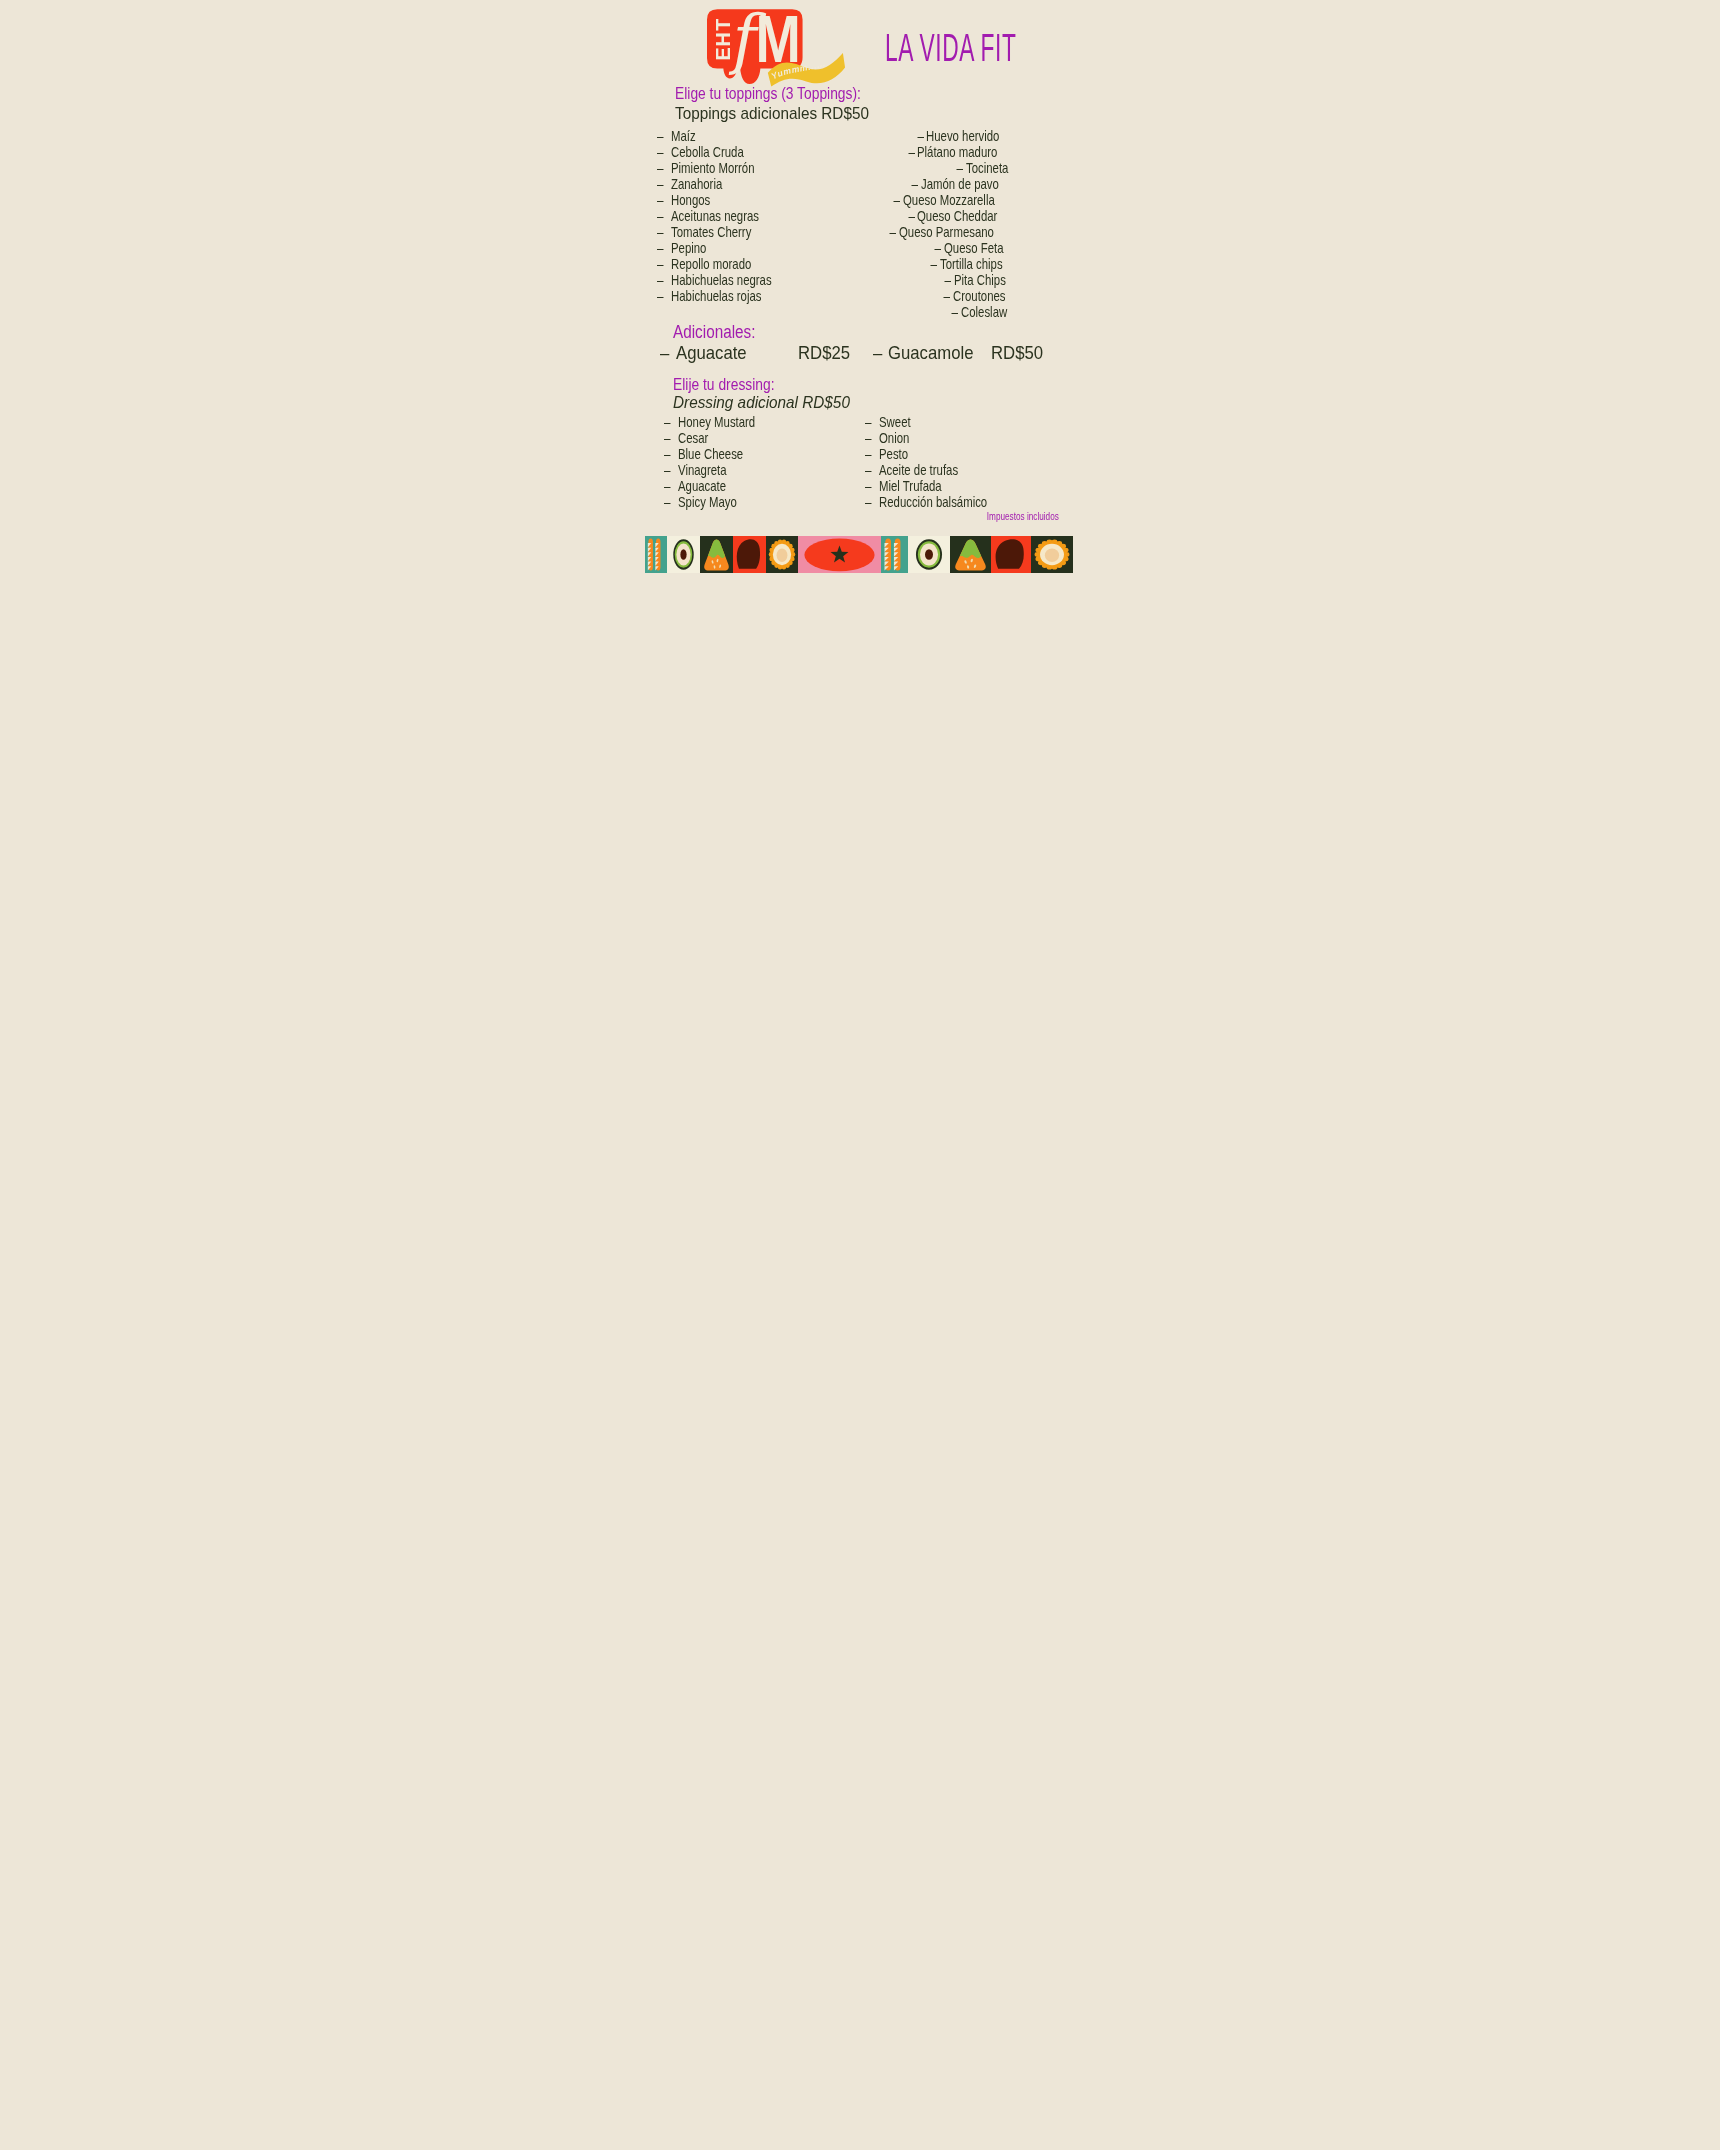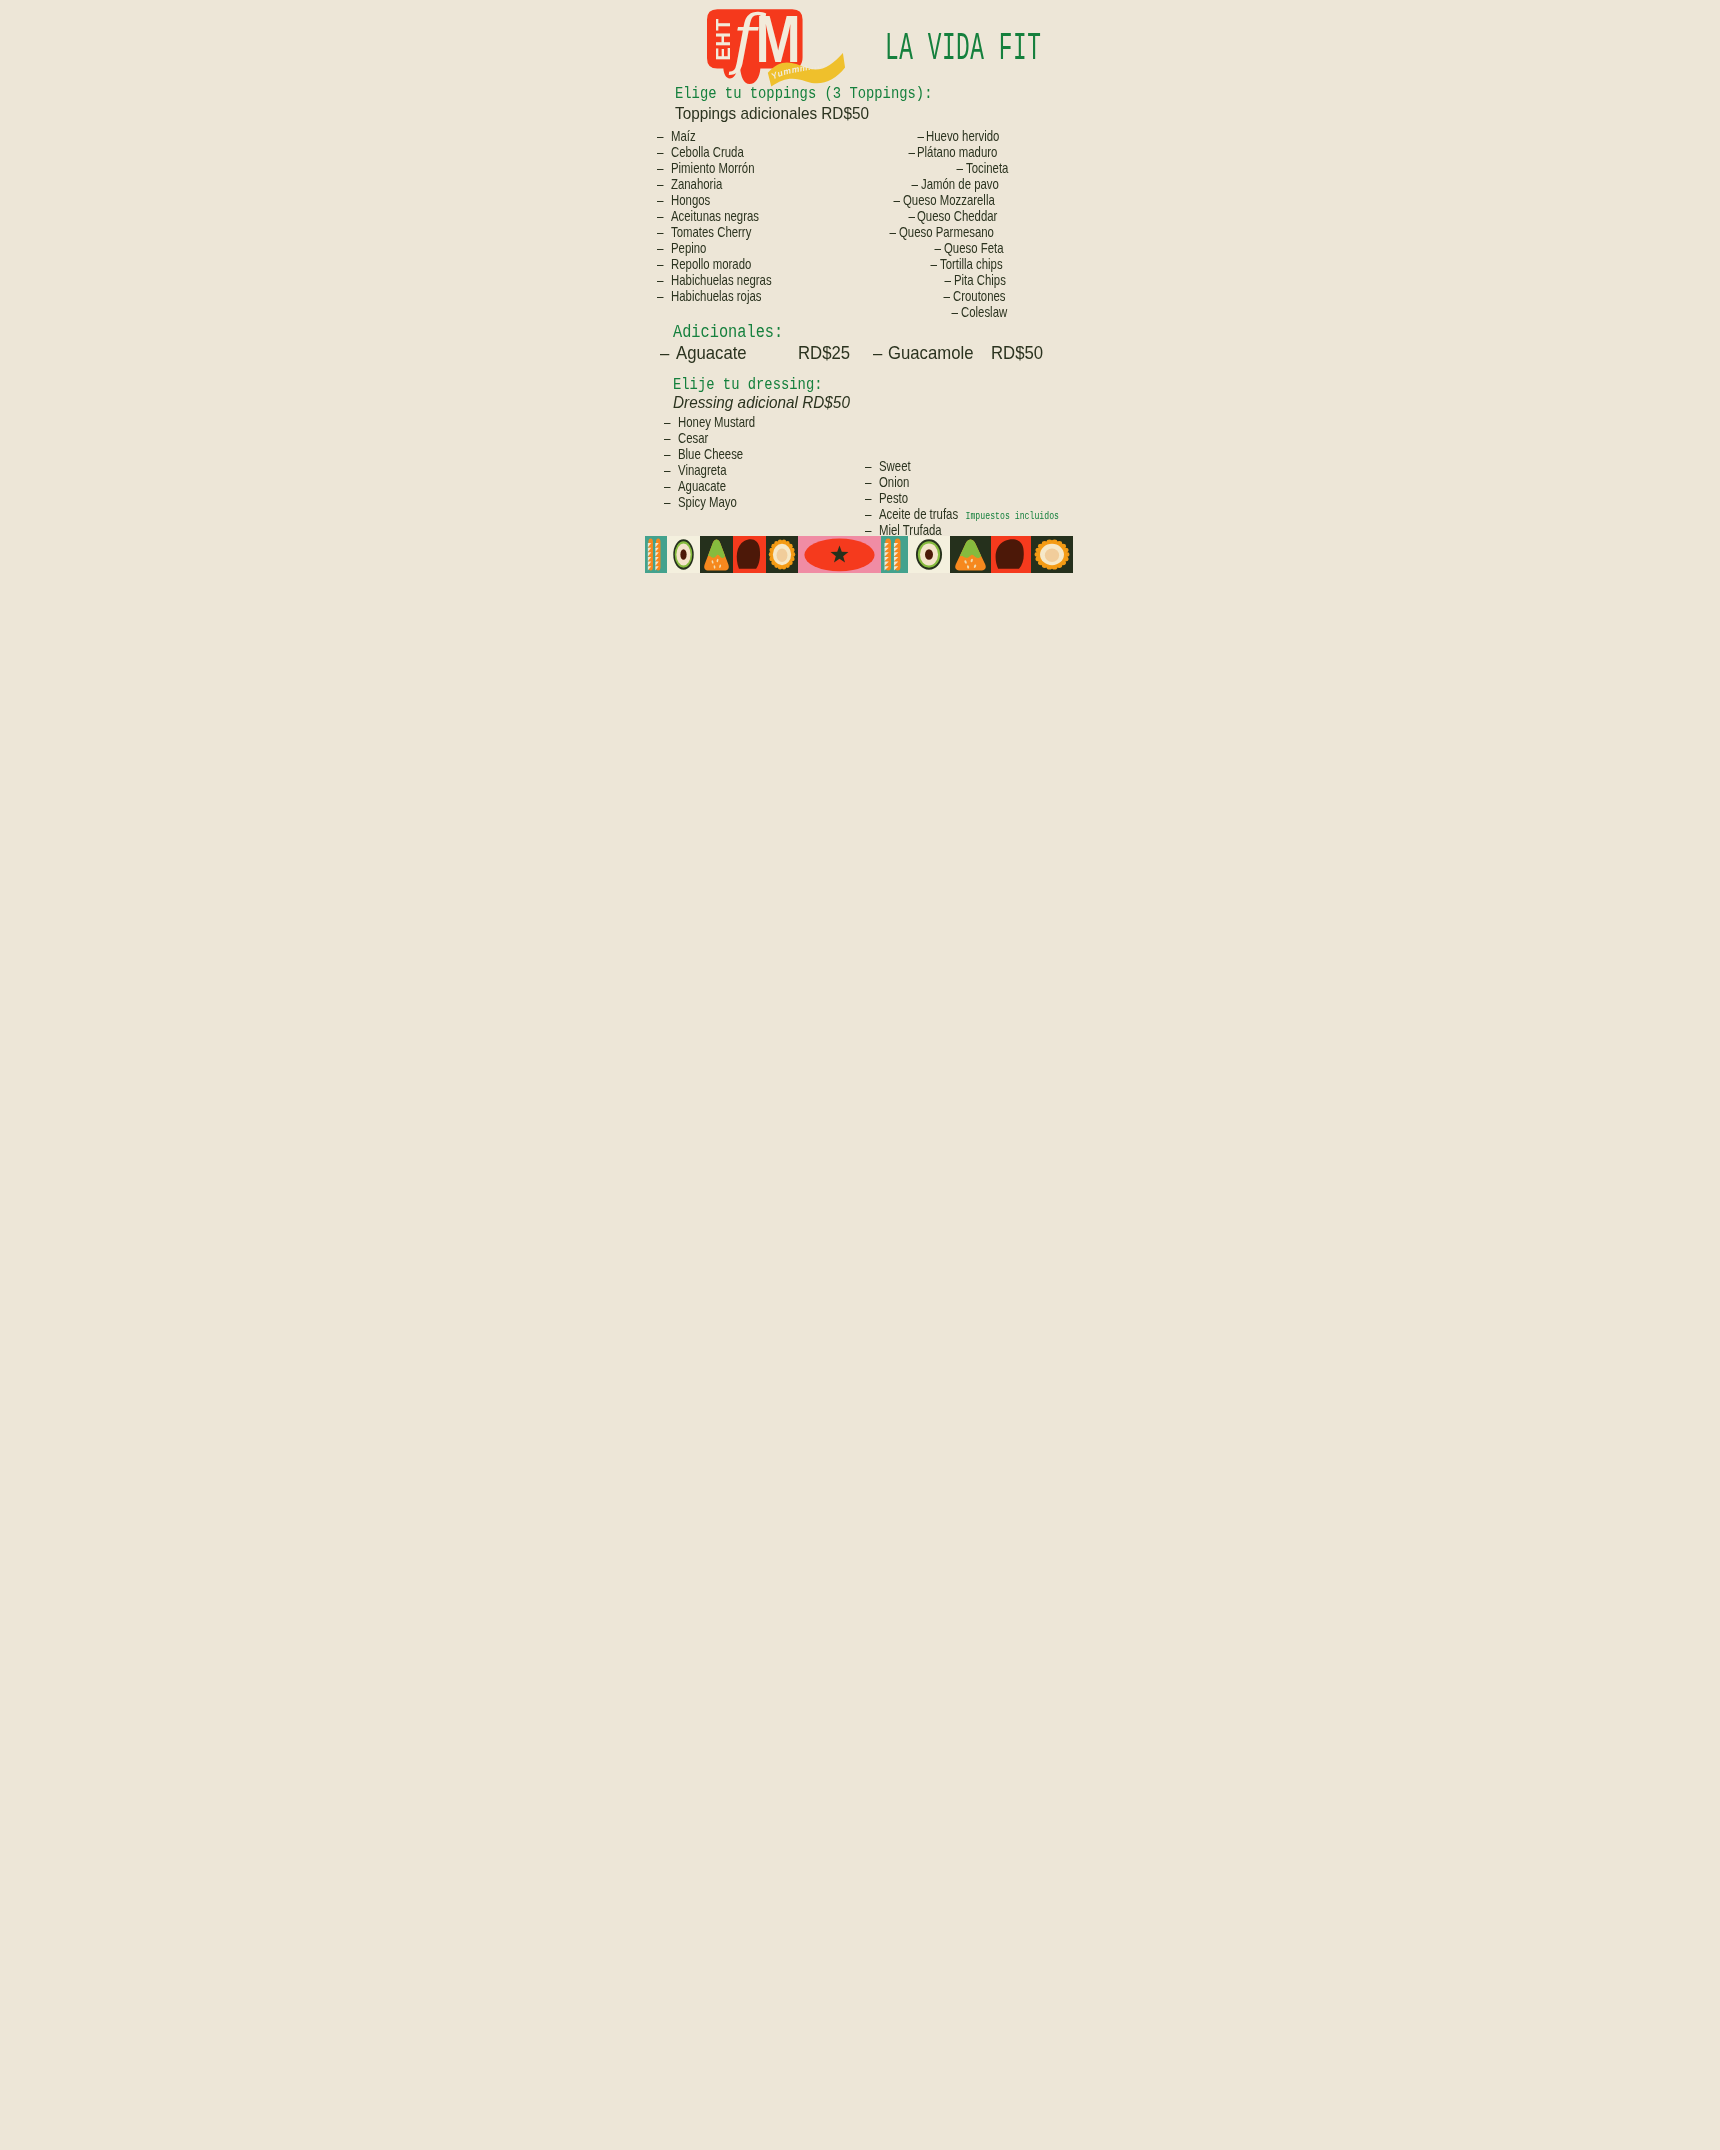--- a/index.html
+++ b/index.html
@@ -1,20 +1,20 @@
 <!DOCTYPE html>
 <html style="font-size:6.9px"><head>
 <meta charset="utf-8">
 <style>
   html,body{margin:0;padding:0;background:#EDE6D7;}
   .page{position:relative;width:430px;height:573px;margin:0 auto;background:#EDE6D7;
         font-family:"Liberation Sans",sans-serif;color:#2B331F;overflow:hidden;}
   .abs{position:absolute;}
   .cond{display:inline-block;transform-origin:0 50%;white-space:nowrap;}
-  .red{color:#15803d;font-family:Liberation Mono, monospace;}
+  .red{color:#a21caf;}
   
   .h-red{font-size:16.3px;}
   .h-red .cond{transform:scaleX(.85);}
   .h-dark{font-size:17px;}
   .h-dark .cond{transform:scaleX(.9);}
   .title{left:240px;top:27px;font-size:38px;letter-spacing:0.9px;}
   .title .cond{transform:scaleX(.6);}
   
   .list{font-size:14.6px;line-height:16px;}
   .list .row{white-space:nowrap;}
@@ -121,21 +121,21 @@
   </div>
 
   <div class="abs list" style="left:19px;top:414px;">
       <div class="row"><span class="dash">–</span><span class="lbl">Honey Mustard</span></div>
       <div class="row"><span class="dash">–</span><span class="lbl">Cesar</span></div>
       <div class="row"><span class="dash">–</span><span class="lbl">Blue Cheese</span></div>
       <div class="row"><span class="dash">–</span><span class="lbl">Vinagreta</span></div>
       <div class="row"><span class="dash">–</span><span class="lbl">Aguacate</span></div>
       <div class="row"><span class="dash">–</span><span class="lbl">Spicy Mayo</span></div>
     </div>
-  <div class="abs list" style="left:220px;top:414px;margin-top:44px;">
+  <div class="abs list" style="left:220px;top:414px;">
       <div class="row"><span class="dash">–</span><span class="lbl">Sweet</span></div>
       <div class="row"><span class="dash">–</span><span class="lbl">Onion</span></div>
       <div class="row"><span class="dash">–</span><span class="lbl">Pesto</span></div>
       <div class="row"><span class="dash">–</span><span class="lbl">Aceite de trufas</span></div>
       <div class="row"><span class="dash">–</span><span class="lbl">Miel Trufada</span></div>
       <div class="row"><span class="dash">–</span><span class="lbl">Reducción balsámico</span></div>
     </div>
 
   <div class="abs tax red">
     <span class="cond">Impuestos incluidos</span>

